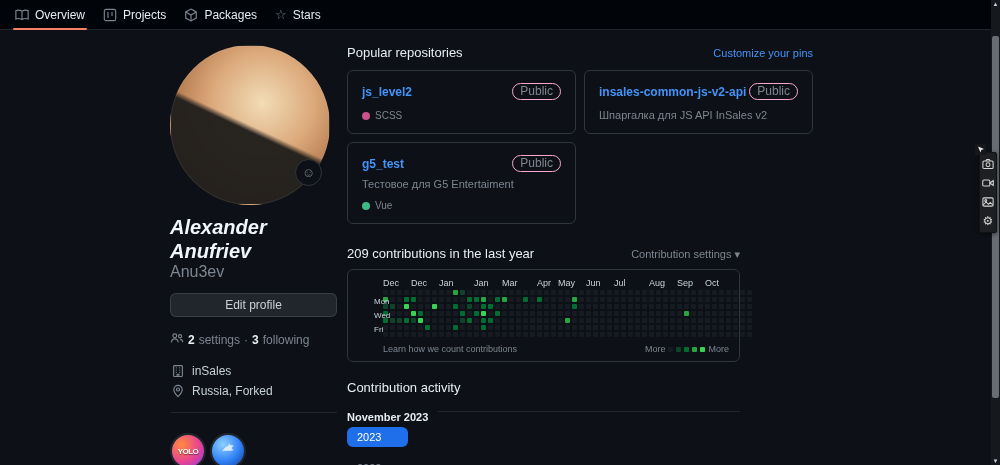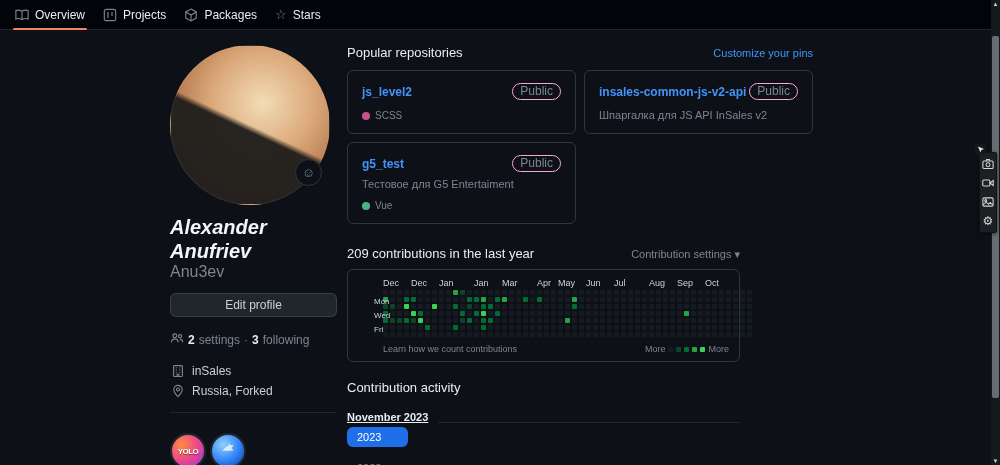--- a/index.html
+++ b/index.html
@@ -107,21 +107,21 @@
   
   .years-rail { width:61px; flex:none; }
   .year-item { display:block; width:100%; font-size:11px; color:#7d8590; padding:4px 10px;
     border-radius:6px; margin-bottom:11px; cursor:pointer; background:transparent;
     border:none; text-align:left; font-family:inherit; }
   .year-item.selected { background:#1f6feb; color:#ffffff; }
 
   
   .activity { margin-top:18px; }
   .act-title { font-size:13px; color:#e6edf3; font-weight:normal; margin-bottom:16px; }
-  .period-row { display:flex; align-items:flex-end; gap:10px; margin-bottom:4px;text-decoration:underline; }
+  .period-row { display:flex; align-items:flex-start; gap:10px; margin-bottom:4px; }
   .period-label { font-size:11px; font-weight:bold; color:#e6edf3; flex:none; }
   .period-line { flex:1; height:1px; background:#21262d; }
 
   
   .ext-toolbar { position:absolute; right:3px; top:152px; width:18px;
     background:#1d1f22; border:1px solid #101214; border-radius:2px;
     display:flex; flex-direction:column; align-items:center; gap:7px; padding:5px 0;
     box-shadow:0 1px 4px rgba(0,0,0,.6); z-index:5; }
   .ext-ico { display:flex; color:#d6d6d6; cursor:pointer; }
   .ext-gear { font-size:12px; line-height:1; color:#d6d6d6; }

